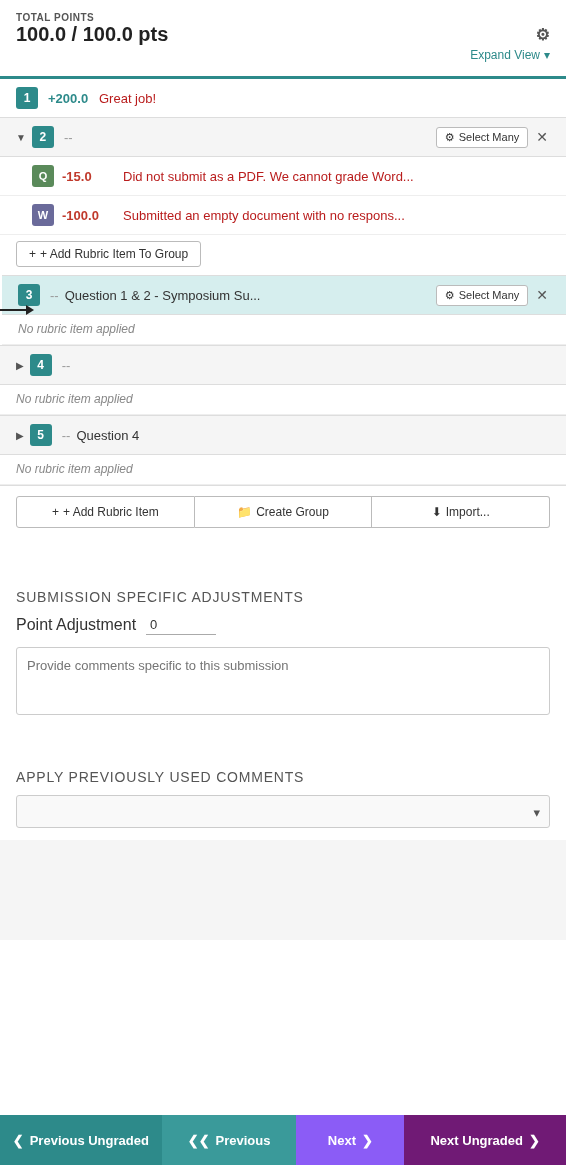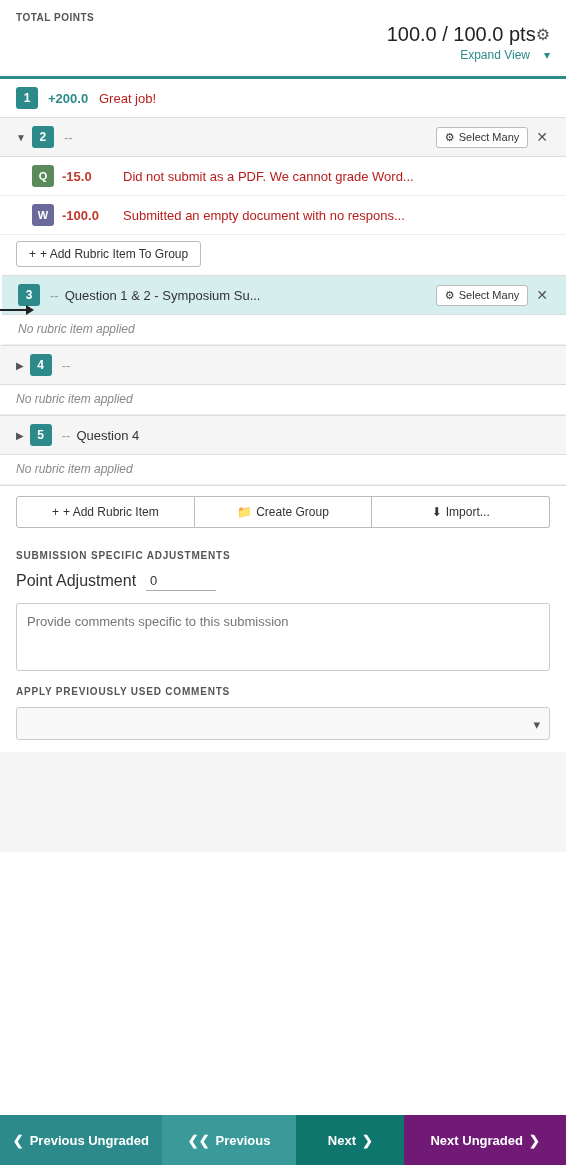--- a/index.html
+++ b/index.html
@@ -26,38 +26,38 @@
     .total-points-label {
       font-size: 10px;
       font-weight: 600;
       color: #555;
       letter-spacing: 0.5px;
       text-transform: uppercase;
     }
 
     .total-points-value {
       font-size: 20px;
-      font-weight: 400;
+      font-weight: 700;
       color: #222;
       display: flex;
       align-items: center;
-      justify-content: flex-end;
+      justify-content: space-between;
     }
 
     .expand-view {
       display: flex;
       justify-content: flex-end;
       font-size: 12px;
       color: #2d8a8a;
       cursor: pointer;
       padding: 2px 0 6px 0;
     }
 
     .expand-view span {
-      margin-left: 14px;
+      margin-left: 4px;
     }
 
     
     .rubric-item-1 {
       display: flex;
       align-items: center;
       padding: 8px 16px;
       background: #fff;
     }
 
@@ -255,26 +255,27 @@
     .action-btn:not(:first-child) {
       border-left: none;
     }
 
     
     .submission-section {
       padding: 12px 16px;
     }
 
     .section-title {
-      font-size: 10px;
-      font-weight: 700;
+      font-size: 14px;
+      font-weight: 400;
       color: #555;
       letter-spacing: 0.8px;
       text-transform: uppercase;
       margin-bottom: 10px;
+      margin-top: 39px;
     }
 
     .point-adjustment-row {
       display: flex;
       align-items: center;
       margin-bottom: 12px;
       gap: 10px;
     }
 
     .point-adjustment-label {
@@ -361,21 +362,21 @@
       background: #2d8a8a;
       flex: 1.2;
     }
 
     .nav-btn.prev {
       background: #3a9a9a;
       flex: 1;
     }
 
     .nav-btn.next {
-      background: #0f766e;
+      background: #8b5cf6;
       flex: 0.8;
     }
 
     .nav-btn.next-ungraded {
       background: #701a75;
       flex: 1.2;
     }
 
     .spacer {
       flex: 1;

